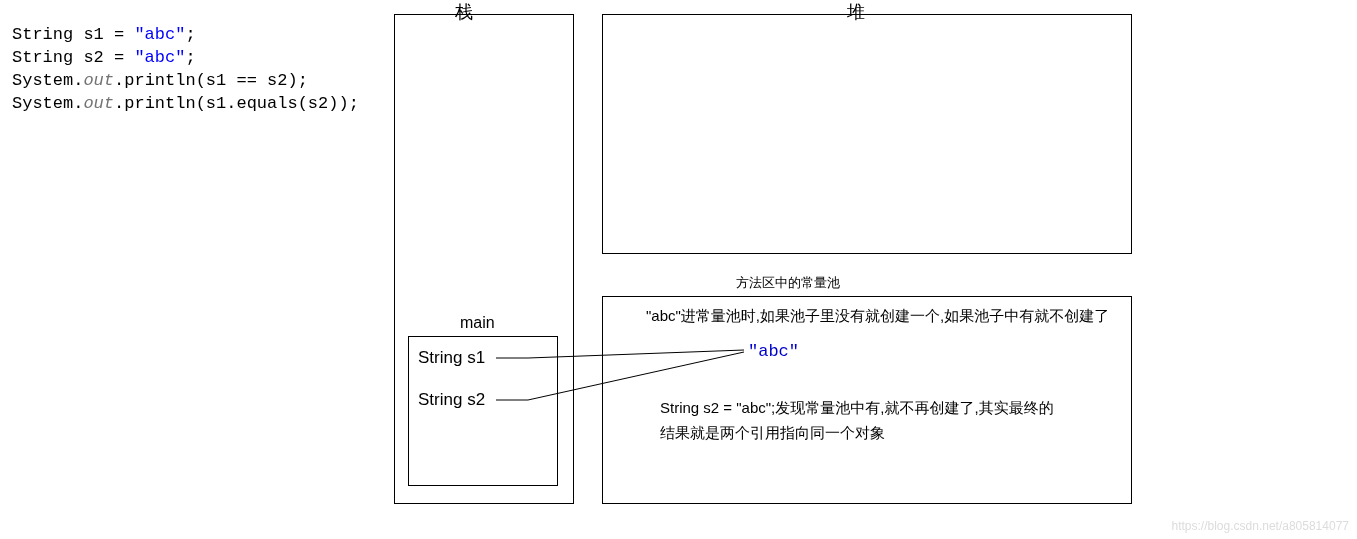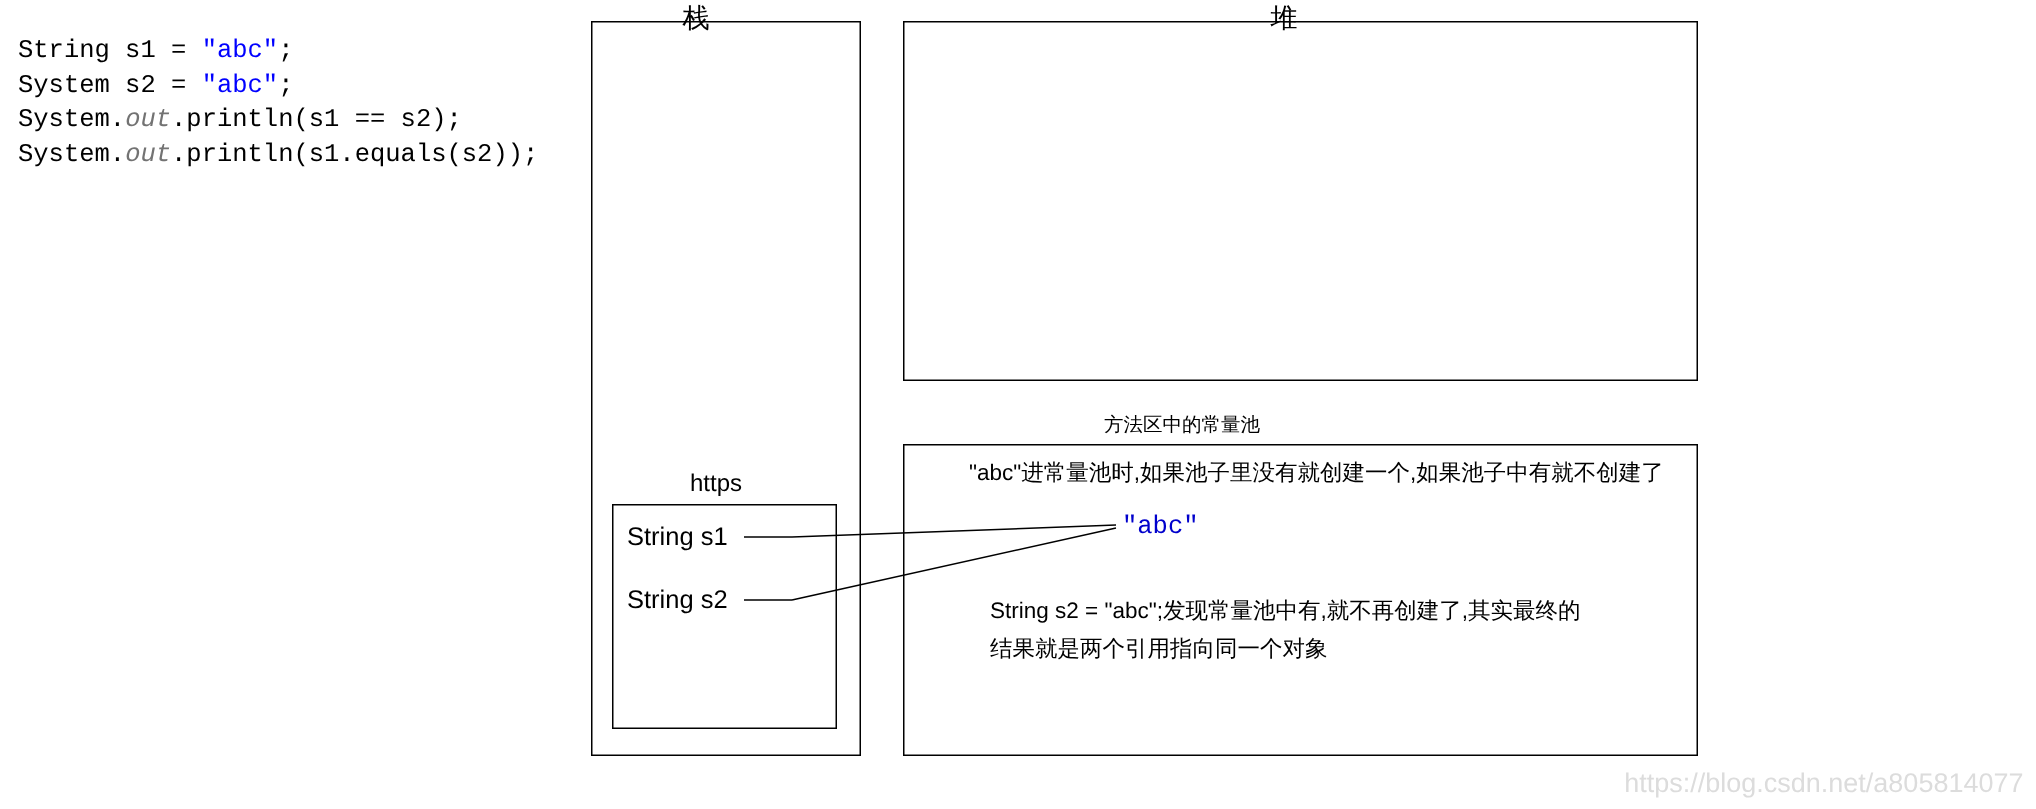--- a/index.html
+++ b/index.html
@@ -120,36 +120,36 @@
     svg.arrows {
       position: absolute;
       left: 0; top: 0;
       width: 1357px; height: 539px;
       pointer-events: none;
     }
     .watermark {
       position: absolute;
       right: 8px;
       bottom: 6px;
-      font-size: 18px;
+      font-size: 12px;
       color: #dcdcdc;
       font-family: Arial, sans-serif;
     }
   </style>
 </head>
 <body>
 
 <div class="code-block"><span><span>String s1 = </span><span class="kw-blue">"abc"</span><span>;</span></span>
-<span><span>System s2 = </span><span class="kw-blue">"abc"</span><span>;</span></span>
+<span><span>String s2 = </span><span class="kw-blue">"abc"</span><span>;</span></span>
 <span><span>System.</span><span class="kw-ital">out</span><span>.println(s1 == s2);</span></span>
 <span><span>System.</span><span class="kw-ital">out</span><span>.println(s1.equals(s2));</span></span></div>
 
 <div class="stack-label">栈</div>
 <div class="stack-box"></div>
-<div class="main-label">https</div>
+<div class="main-label">main</div>
 <div class="main-box"></div>
 <div class="s1-label">String s1</div>
 <div class="s2-label">String s2</div>
 
 <div class="heap-label">堆</div>
 <div class="heap-box"></div>
 
 <div class="constpool-label">方法区中的常量池</div>
 <div class="constpool-box"></div>
 <div class="note1">"abc"进常量池时,如果池子里没有就创建一个,如果池子中有就不创建了</div>

